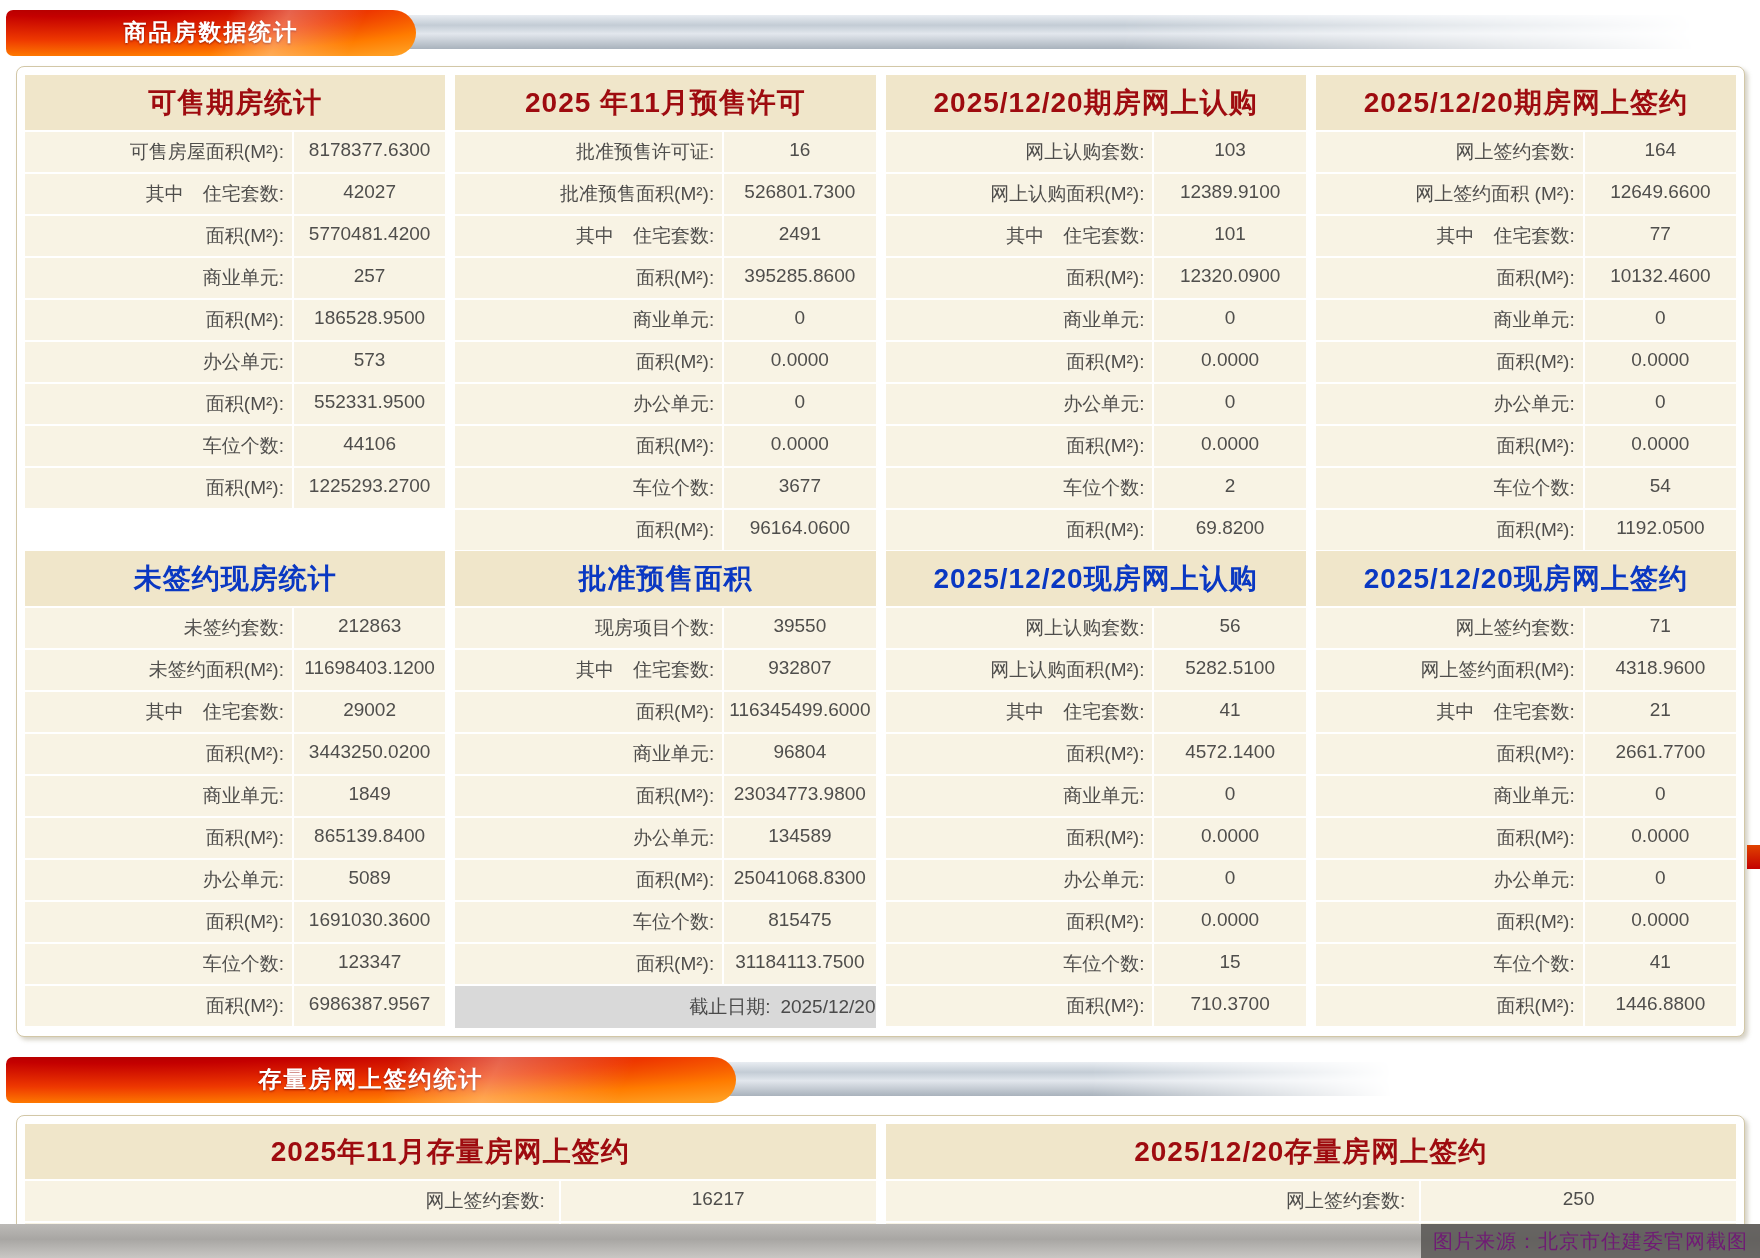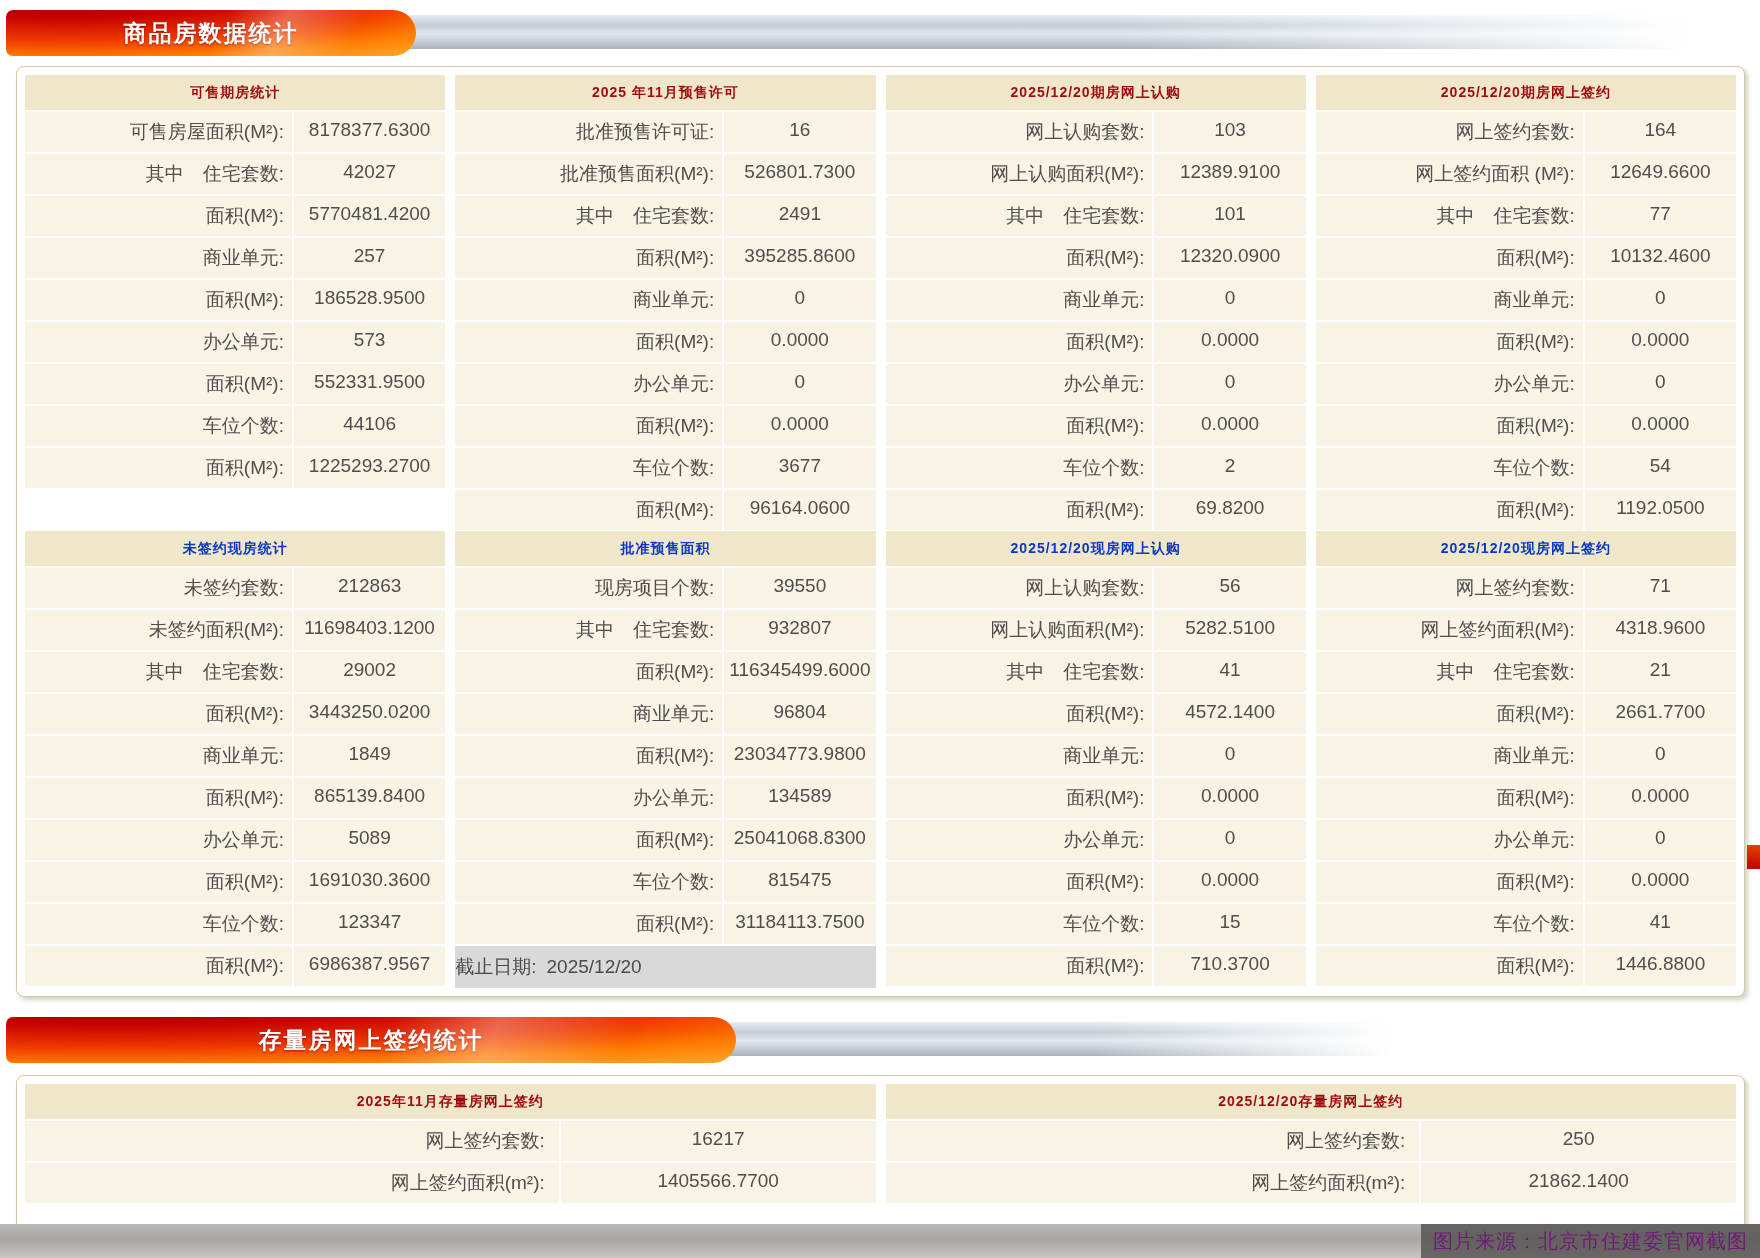--- a/index.html
+++ b/index.html
@@ -4,21 +4,21 @@
 <style>
   * { box-sizing: border-box; }
   html,body { margin:0; padding:0; }
   body {
     width:1760px; height:1258px; position:relative; overflow:hidden;
     background:#ffffff;
     font-family:"Liberation Sans","DejaVu Sans",sans-serif;
     color:#4f4e4c;
   }
   
-  .banner { position:relative; height:46px; margin:10px 0 0 6px; }
+  .banner { position:relative; height:46px; margin:10px 0 0 6px;font-family:Liberation Serif, serif; }
   .banner .strip {
     position:absolute; top:5px; bottom:7px; border-radius:0 18px 18px 0;
     background:linear-gradient(180deg,#e9edf2 0%,#c3ccd5 30%,#e2e7ed 55%,#a9b2bc 100%);
     -webkit-mask:linear-gradient(90deg,#000 55%,transparent 98%);
             mask:linear-gradient(90deg,#000 55%,transparent 98%);
   }
   .banner .flag {
     position:absolute; left:0; top:0; height:46px;
     background:radial-gradient(130% 170% at 15% -40%, #8f0000 0%, #c40000 32%, #ee3800 62%, #ff7c00 84%, #ff9d20 100%);
     border-radius:8px 26px 26px 8px;
@@ -41,35 +41,35 @@
     box-shadow:3px 3px 4px rgba(150,140,110,.40);
     padding:8px;
   }
   .pgrid { display:grid; gap:10px; }
   .cols4 { grid-template-columns:repeat(4,1fr); }
   .cols2 { grid-template-columns:repeat(2,1fr); }
   .pgrid + .pgrid { margin-top:1px; }
   
   .panel-h {
     background:var(--panel-header-bg); text-align:center;
-    font-size:14px; font-weight:bold; padding:9px 0 8px; letter-spacing:1px;
+    font-size:28px; font-weight:bold; padding:9px 0 8px; letter-spacing:1px;
   }
   .panel-h.red  { color:var(--header-red); }
   .panel-h.blue { color:var(--header-blue); }
   .prow { display:flex; background:var(--row-bg); margin-top:2px; }
   .prow .lbl {
     width:64%; text-align:right; padding:7px 8px 7px 0;
     border-right:2px solid #ffffff; font-size:19px; white-space:nowrap;
   }
   .prow .val { width:36%; text-align:center; padding:7px 2px; font-size:19px; }
   .cols2 .prow .lbl { width:63%; padding-right:14px; }
   .cols2 .prow .val { width:37%; }
   .pfoot {
     background:var(--footer-bg); color:#4a4a4a; margin-top:2px;
-    text-align:left; font-size:19px; padding:8px 0;
+    text-align:right; font-size:19px; padding:8px 0;
   }
   .pfoot span + span { margin-left:10px; }
   
   .bottombar {
     position:absolute; left:0; right:0; bottom:0; height:34px;
     background:linear-gradient(180deg,#bcbab7 0%,#a8a6a3 45%,#c9c7c4 100%);
   }
   .watermark {
     position:absolute; right:0; bottom:0; height:34px; line-height:34px;
     padding:0 12px; background:rgba(88,86,84,.85);

